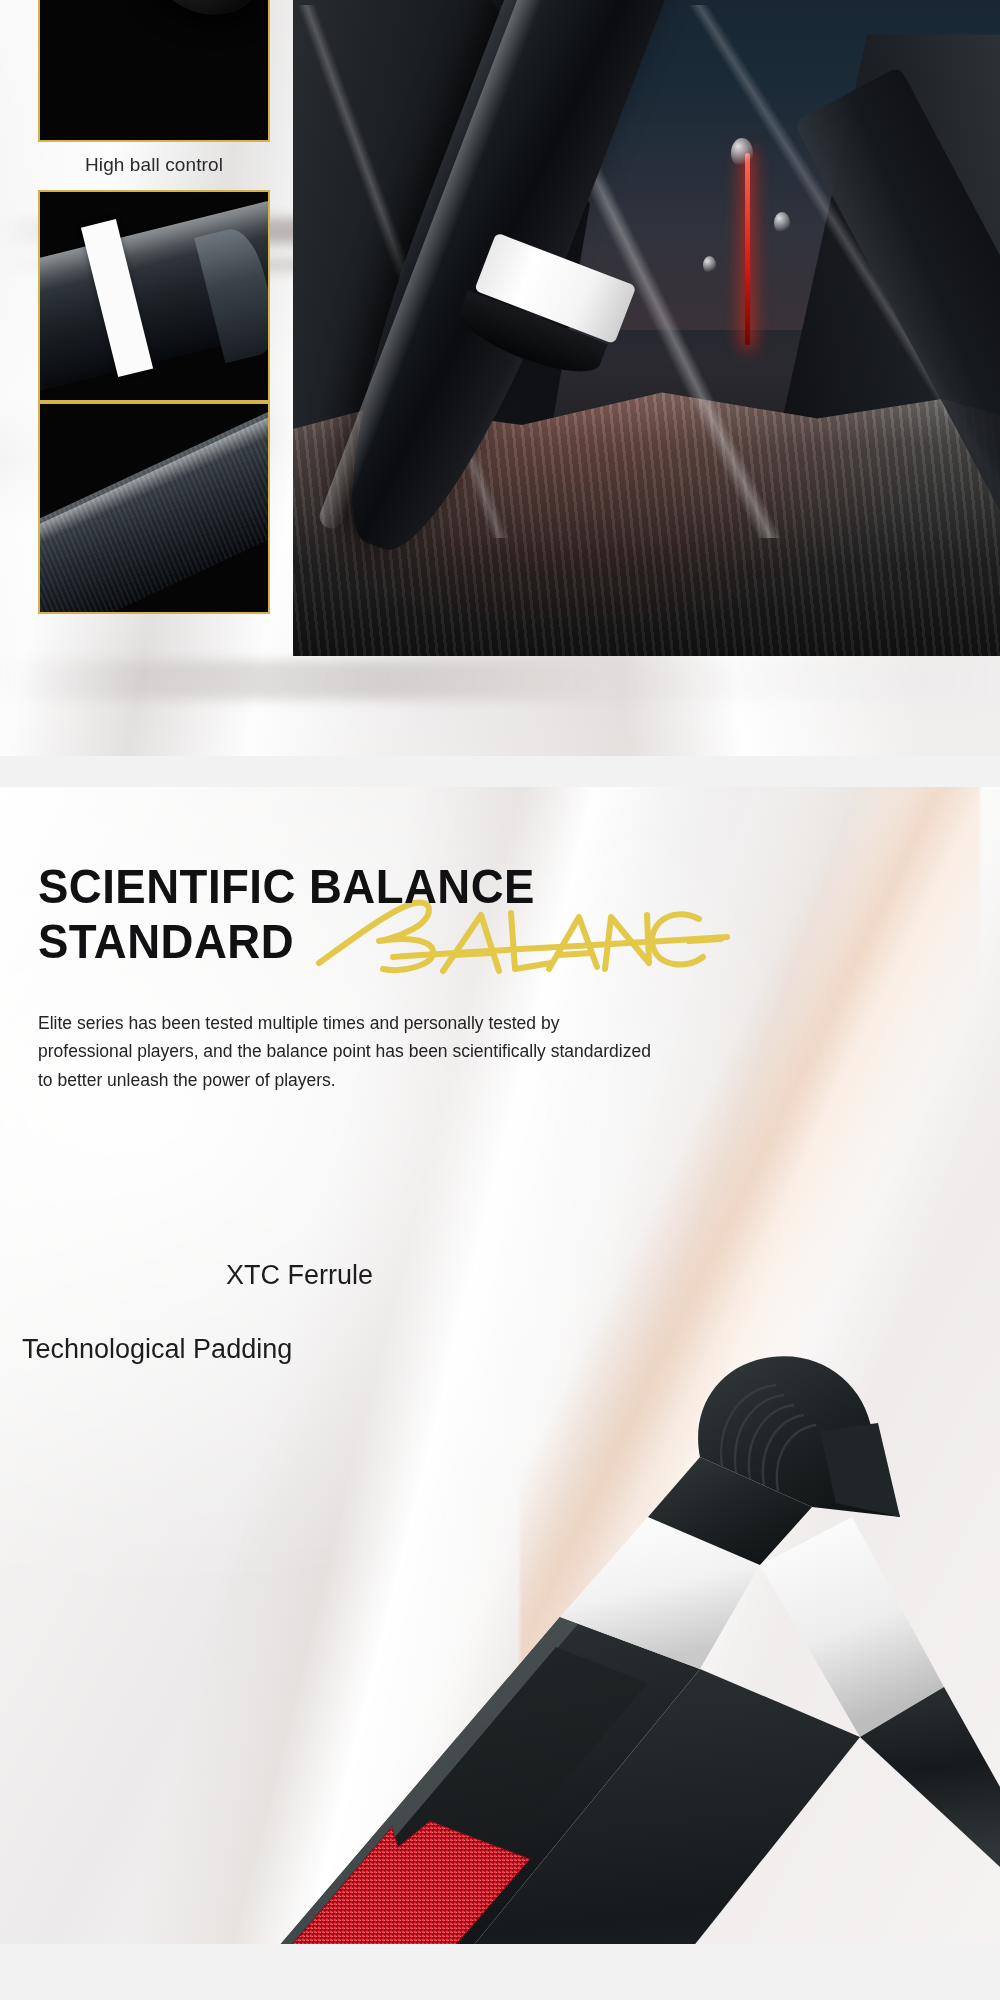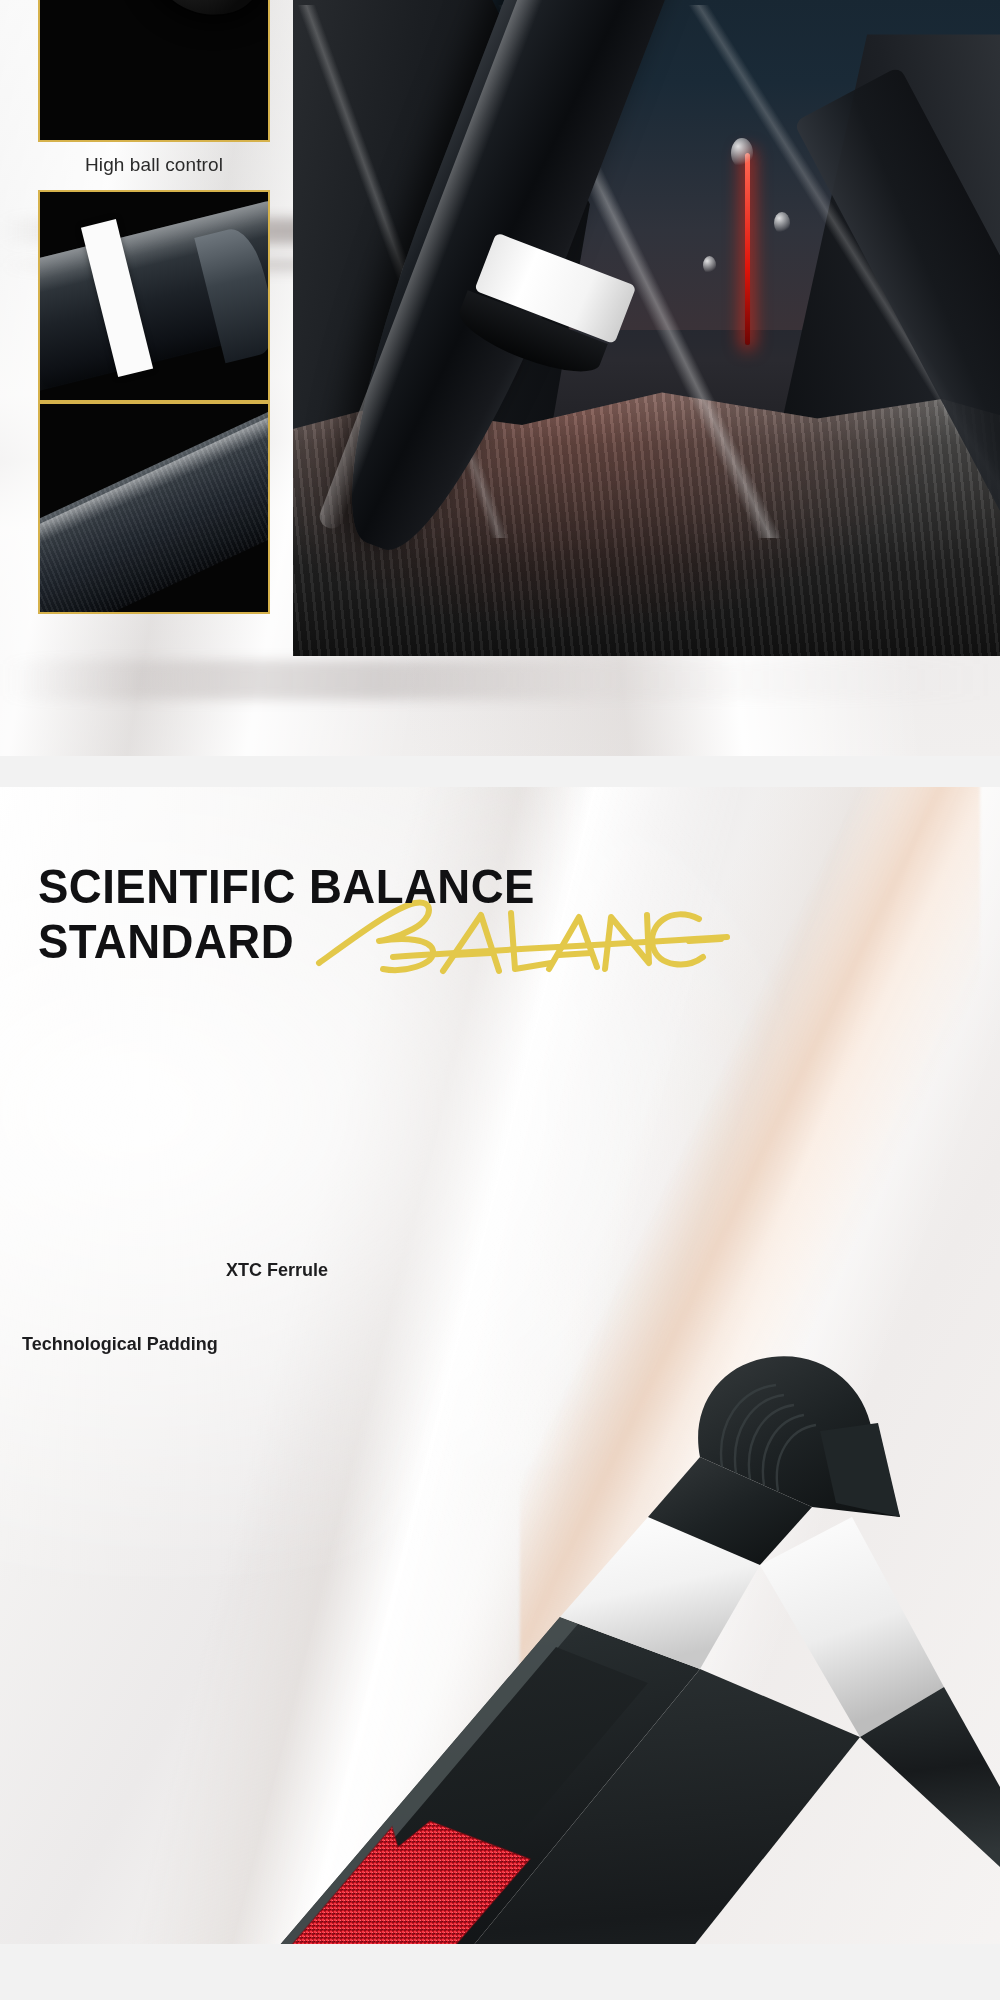--- a/index.html
+++ b/index.html
@@ -234,21 +234,21 @@
   }
   .lead {
     position:absolute; left:38px; top:222px; width:620px;
     font-size:17.5px; line-height:1.62; color:#232325;
     z-index:3;
   }
 
   
   .cutaway { position:absolute; left:0; top:430px; width:1000px; height:814px; z-index:2; }
   .cut-label {
-    position:absolute; font-size:18px; color:#1d1d1f; white-space:nowrap;font-weight:bold;
+    position:absolute; font-size:27px; color:#1d1d1f; white-space:nowrap;
   }
   .lbl-ferrule { left:226px; top:1229px; }
   .lbl-padding { left:22px; top:1303px; }
 </style>
 </head>
 <body>
 
 <div id="page">
 
   <section class="sec-gallery">
@@ -323,20 +323,21 @@
 
         <path d="M330 72 L336 20 L374 66 L372 18"></path>
 
         <path d="M424 22 C396 8 372 28 378 50 C384 70 412 72 428 60"></path>
 
         <path d="M414 44 L446 42"></path>
         <path d="M118 60 C200 54 330 48 452 40"></path>
       </g>
     </svg>
 
+    <p class="lead">Elite series has been tested multiple times and personally tested by professional players, and the balance point has been scientifically standardized to better unleash the power of players.</p>
 
     <svg class="cutaway" viewBox="0 0 1000 814">
       <defs>
         <linearGradient id="bodyG" x1="0" y1="0" x2="0.25" y2="1">
           <stop offset="0" stop-color="#3d4446"></stop>
           <stop offset="0.22" stop-color="#272d2f"></stop>
           <stop offset="0.6" stop-color="#16191b"></stop>
           <stop offset="1" stop-color="#0b0d0e"></stop>
         </linearGradient>
         <linearGradient id="lowerG" x1="0" y1="0" x2="0.1" y2="1">

